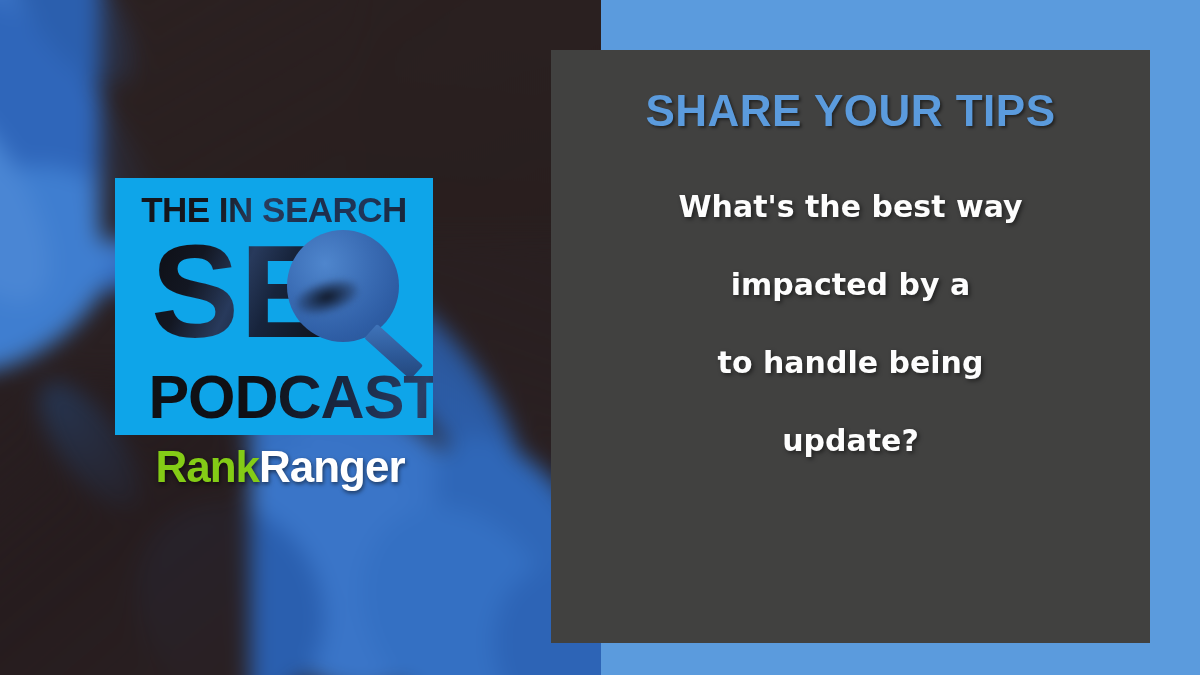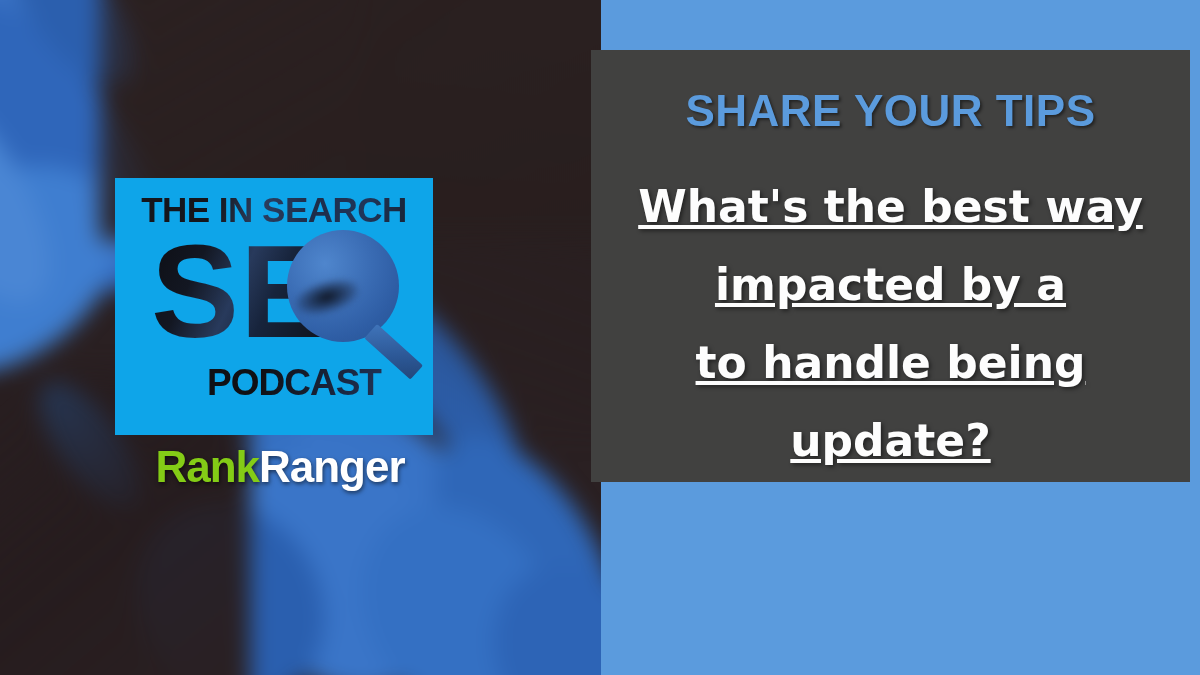--- a/index.html
+++ b/index.html
@@ -39,23 +39,22 @@
   }
   .streak {
     position: absolute;
     border-radius: 50%;
   }
 
   
   .panel {
     position: absolute;
     left: 551px; top: 50px;
-    width: 599px; height: 432px;
+    width: 599px; height: 593px;
     background: #414140;
-    margin-left: 40px;
   }
   .panel-kicker {
     position: absolute;
     left: 0; top: 36px;
     width: 599px;
     text-align: center;
     color: #5b9bdd;
     font-family: "Liberation Sans", sans-serif;
     font-weight: bold;
     font-size: 44px;
@@ -63,24 +62,23 @@
     text-shadow: 2px 2px 3px rgba(0,0,0,0.45);
   }
   .panel-question {
     position: absolute;
     left: 34px; top: 118px;
     width: 531px;
     text-align: center;
     color: #fdfdfd;
     font-family: "DejaVu Sans", sans-serif;
     font-weight: bold;
-    font-size: 44px;
+    font-size: 30px;
     line-height: 78px;
     text-shadow: 2px 2px 4px rgba(0,0,0,0.5);
-    text-decoration: underline;
   }
   .panel-question .qline { display: block; white-space: nowrap; }
 
   
   .logo-card {
     position: absolute;
     left: 115px; top: 178px;
     width: 318px; height: 257px;
     background: #0ea5e9;
     overflow: hidden;
@@ -143,21 +141,21 @@
     transform-origin: left top;
     border-radius: 2px;
   }
   .logo-line3 {
     position: absolute;
     left: 0; top: 184px;
     width: 358px;
     text-align: center;
     font-family: "Liberation Sans", sans-serif;
     font-weight: bold;
-    font-size: 37px;
+    font-size: 61px;
     letter-spacing: -1px;
     background: linear-gradient(105deg,#101116 0%,#0f1014 40%,#1c2c4a 68%,#2a3f66 84%,#101520 100%);
     -webkit-background-clip: text;
     background-clip: text;
     color: transparent;
   }
 
   
   .brand {
     position: absolute;

